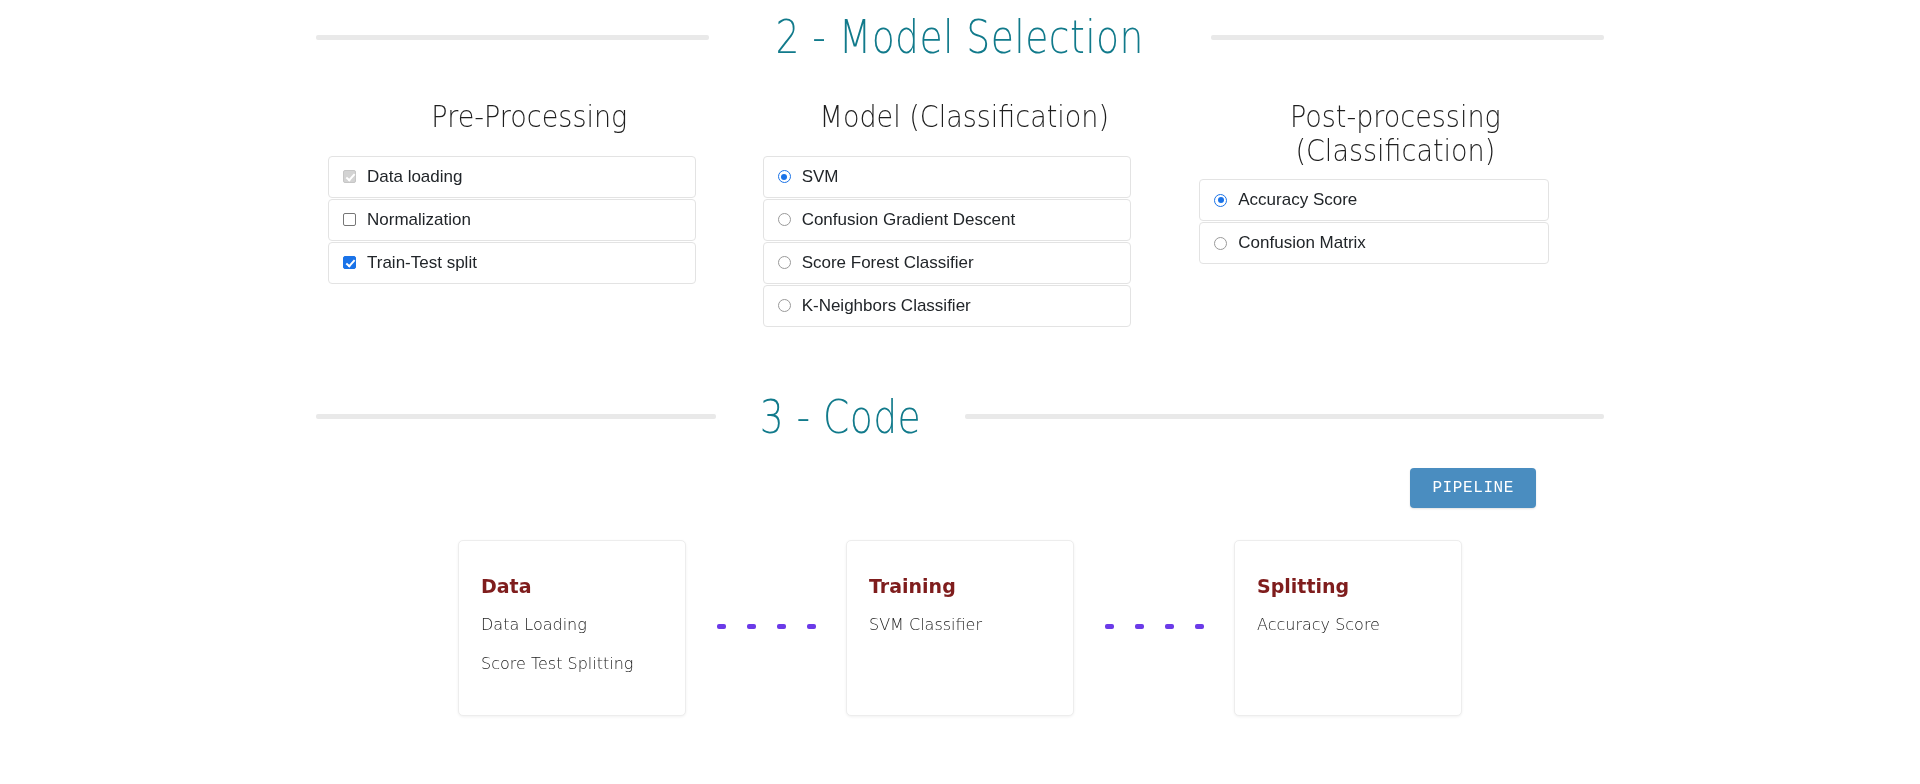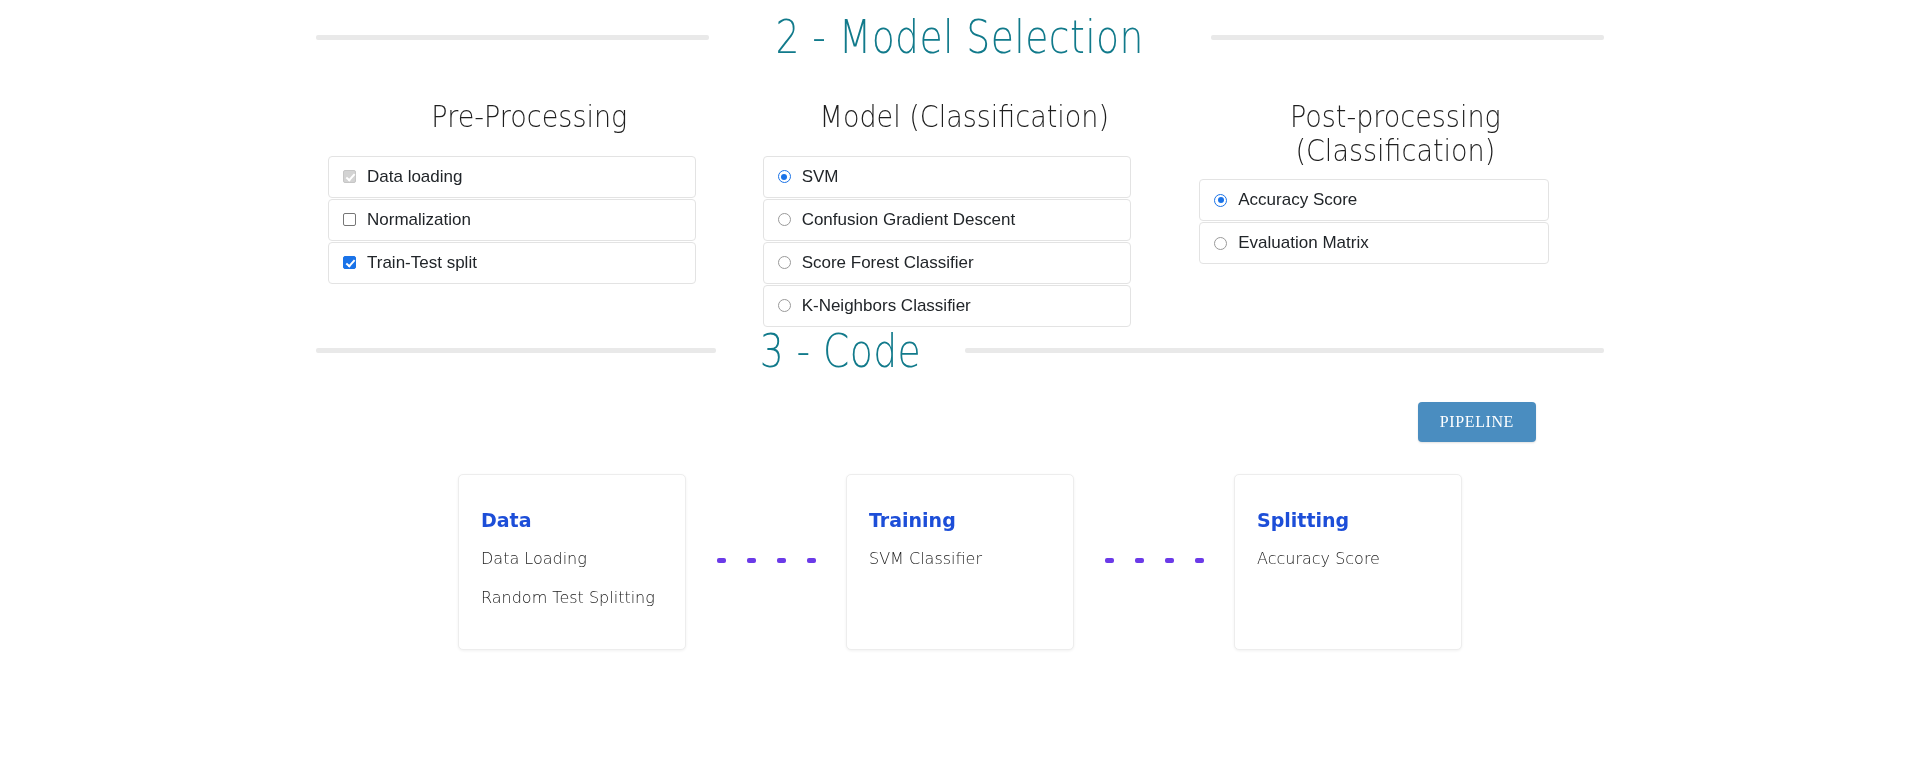--- a/index.html
+++ b/index.html
@@ -142,34 +142,34 @@
   .rd.checked::after {
     content: "";
     position: absolute;
     left: 2.5px; top: 2.5px;
     width: 6px; height: 6px;
     border-radius: 50%;
     background: #1a73e8;
   }
 
   
-  .code-section { }
+  .code-section { margin-top: 66px; }
 
   .btn-row {
     display: flex;
     justify-content: flex-end;
     padding-right: 68px;
     margin-top: 28px;
   }
   .pipeline-btn {
     background: #4a8dc0;
     color: #ffffff;
     border: none;
     border-radius: 4px;
-    font-family: Liberation Serif, serif;
+    font-family: Liberation Mono, monospace;
     font-size: 16px;
     letter-spacing: 0.6px;
     padding: 11px 22px;
     cursor: pointer;
     box-shadow: 0 1px 2px rgba(0,0,0,0.12);
   }
 
   
   .pipeline {
     display: flex;
@@ -185,21 +185,21 @@
     background: #ffffff;
     border: 1px solid #ededed;
     border-radius: 5px;
     box-shadow: 0 1px 3px rgba(0,0,0,0.06);
     padding: 34px 22px 20px 22px;
   }
   .card-title {
     font-family: "DejaVu Sans", sans-serif;
     font-weight: bold;
     font-size: 19px;
-    color: #1d4ed8;
+    color: #7f1d1d;
     margin-bottom: 18px;
   }
   .card-item {
     font-family: "DejaVu Sans", sans-serif;
     font-weight: 300;
     font-size: 16px;
     color: #222222;
     margin-bottom: 20px;
   }
   .connector {
@@ -276,21 +276,21 @@
           <div>Post-processing</div>
           <div>(Classification)</div>
         </div>
         <ul class="list post">
           <li>
             <span class="rd checked"></span>
             <span class="label">Accuracy Score</span>
           </li>
           <li>
             <span class="rd"></span>
-            <span class="label">Evaluation Matrix</span>
+            <span class="label">Confusion Matrix</span>
           </li>
         </ul>
       </div>
 
     </div>
 
     <div class="code-section">
       <div class="section-head">
         <div class="rule short"></div>
         <div class="title">3 - Code</div>
@@ -299,21 +299,21 @@
 
       <div class="btn-row">
         <button class="pipeline-btn">PIPELINE</button>
       </div>
 
       <div class="pipeline">
 
         <div class="card">
           <div class="card-title">Data</div>
           <div class="card-item">Data Loading</div>
-          <div class="card-item">Random Test Splitting</div>
+          <div class="card-item">Score Test Splitting</div>
         </div>
 
         <div class="connector">
           <span class="dash"></span>
           <span class="dash"></span>
           <span class="dash"></span>
           <span class="dash"></span>
         </div>
 
         <div class="card">

